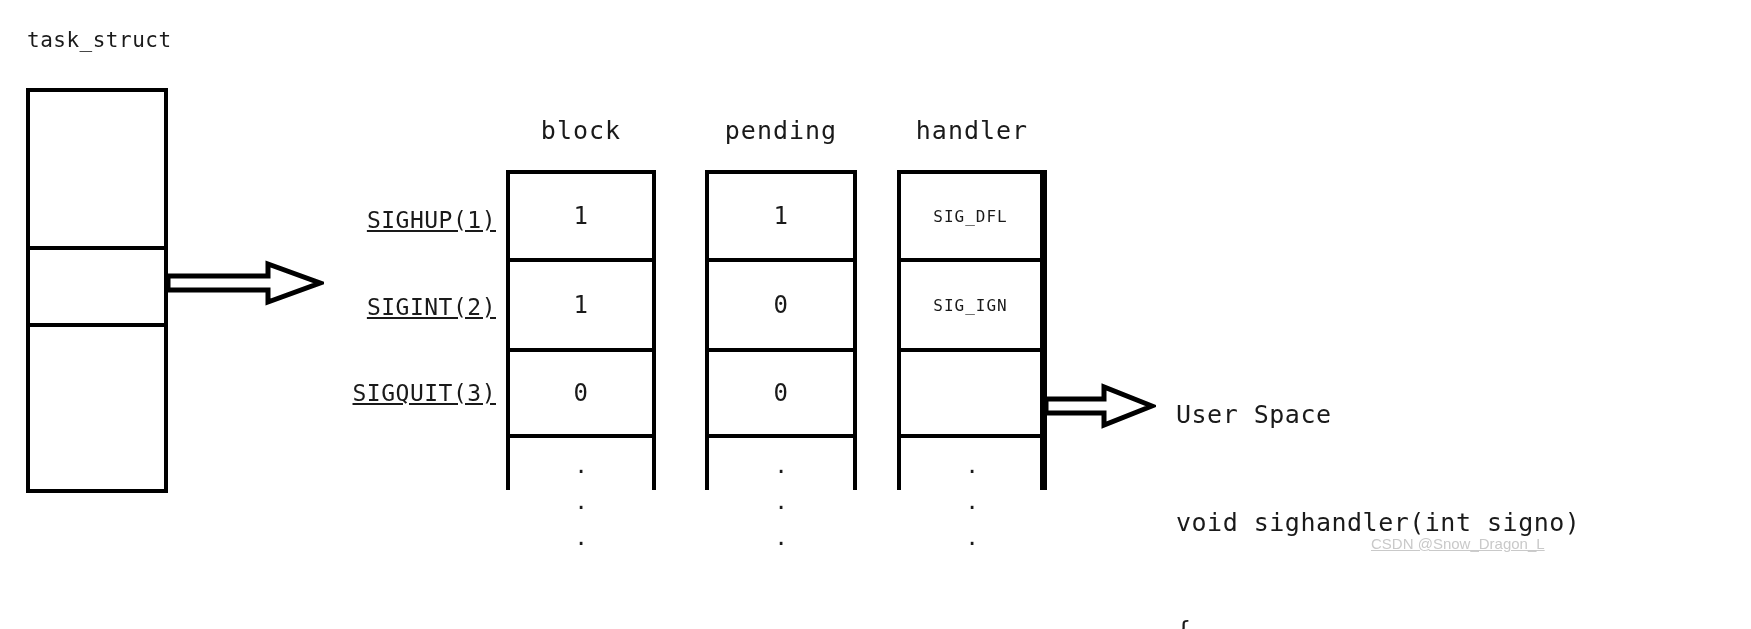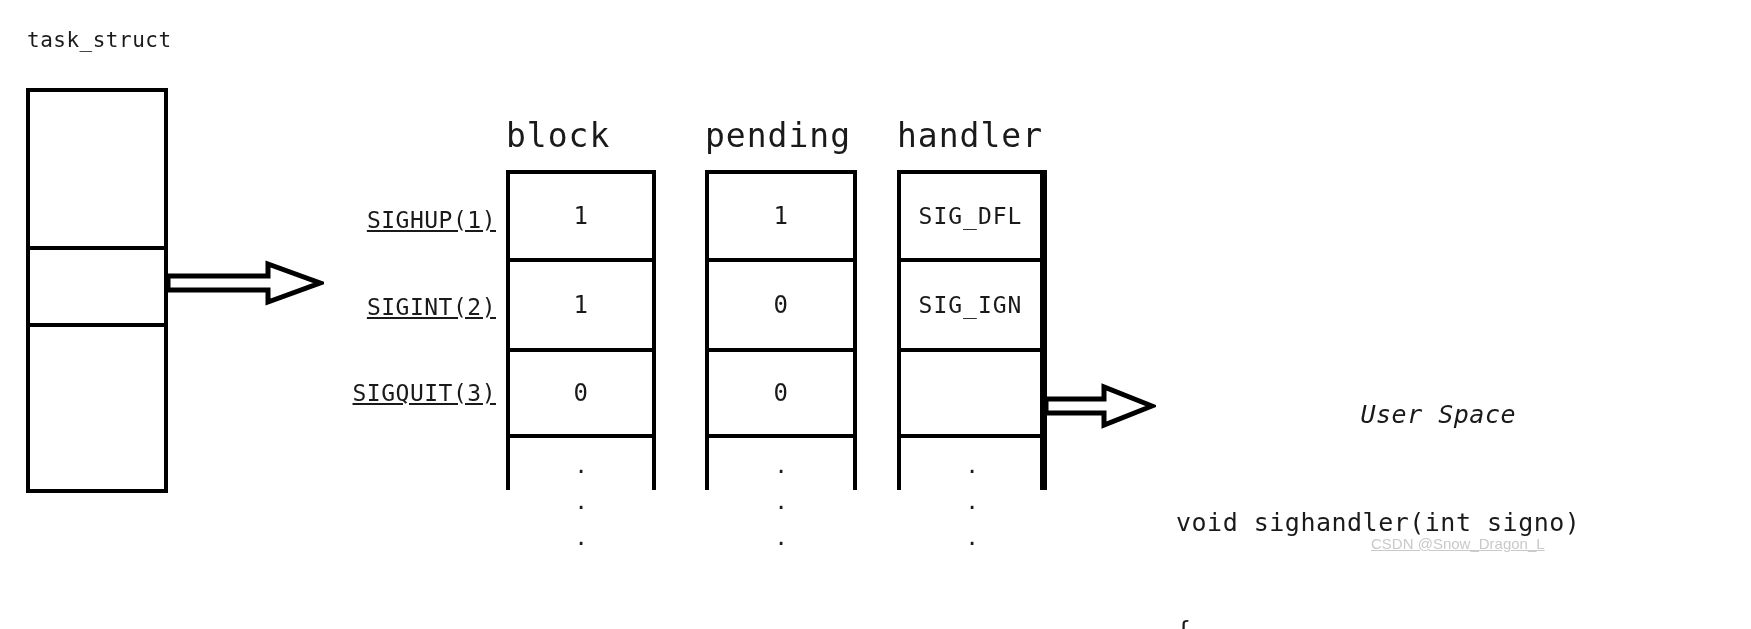--- a/index.html
+++ b/index.html
@@ -34,24 +34,24 @@
   
   .hollow-arrow{ }
   #arrow-task-to-table{ left:168px; top:258px; }
   #arrow-handler-to-user{ left:1046px; top:381px; }
 
   
   #signal-table{ left:346px; top:110px; width:760px; height:440px; }
 
   .col-header{
     position:absolute;
-    font-size:33px;
+    font-size:25px;
     letter-spacing:1px;
     white-space:nowrap;
-    text-align:left;
+    text-align:center;
   }
   #header-block{   left:160px; top:6px;  width:150px; }
   #header-pending{ left:359px; top:6px;  width:152px; }
   #header-handler{ left:551px; top:6px;  width:150px; }
 
   .row-label{
     position:absolute;
     right:auto;
     width:150px;
     text-align:right;
@@ -79,21 +79,21 @@
     box-sizing:border-box;
     border-bottom:4px solid #000;
     display:flex; align-items:center; justify-content:center;
     font-size:24px;
     letter-spacing:0.5px;
   }
   .cell.r0{ height:88px; }
   .cell.r1{ height:90px; }
   .cell.r2{ height:86px; }
   .cell.r3{ height:56px; border-bottom:none; }
-  .cell.handler-text{ font-size:23px; letter-spacing:1px; }
+  .cell.handler-text{ font-size:16px; letter-spacing:1px; }
 
   .dots-col{
     position:absolute;
     width:150px;
     text-align:center;
     font-size:22px;
     line-height:36px;
     color:#1a1a1a;
   }
   #dots-block{   left:160px; top:338px; }
@@ -102,21 +102,21 @@
   .dots-col div{ height:36px; }
 
   
   #user-space-block{
     left:1176px; top:325px;
     font-size:25px;
     line-height:36px;
     letter-spacing:0.5px;
     white-space:pre;
   }
-  #user-space-title{ text-align:right; width:340px;font-style:italic; }
+  #user-space-title{ text-align:left; width:340px; }
   .code-line{ white-space:pre; }
 
   
   #watermark{
     left:1371px; top:535px;
     font-family:"Liberation Sans","DejaVu Sans",sans-serif;
     font-size:15px;
     color:#c9c9c9;
     white-space:nowrap;
     text-decoration:underline;

